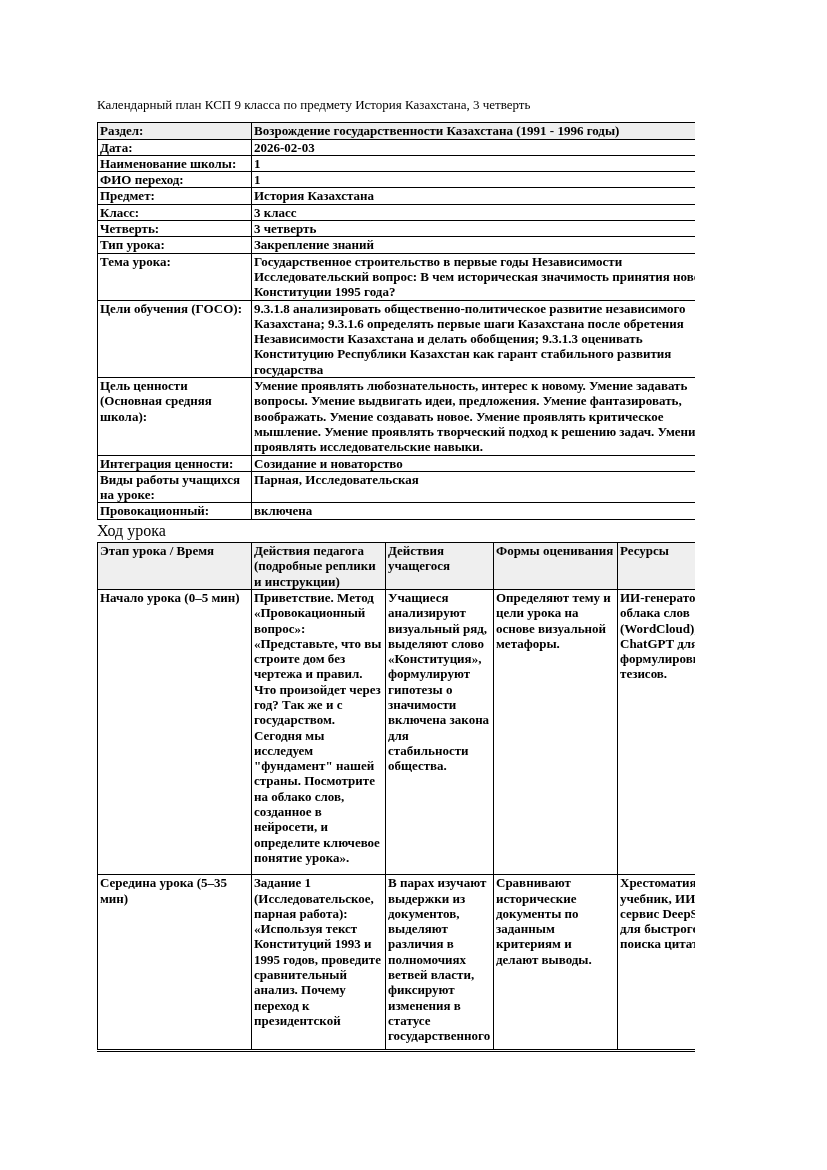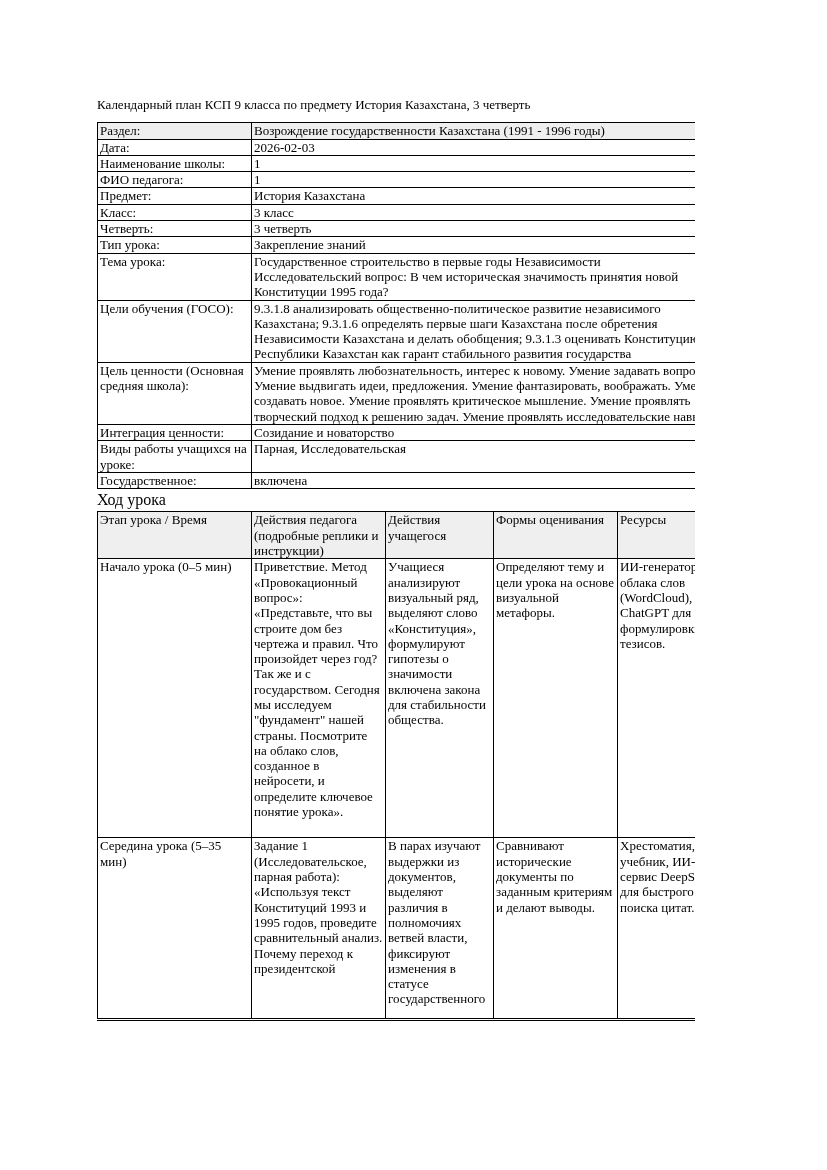--- a/index.html
+++ b/index.html
@@ -31,21 +31,21 @@
     table-layout: fixed;
     width: 630px;
     font-size: 13px;
     line-height: 15.3px;
   }
   td, th {
     border: 1px solid #000000;
     padding: 0 2px;
     vertical-align: top;
     text-align: left;
-    font-weight: normal;
+    font-weight: bold;
     white-space: pre-line;
     overflow-wrap: break-word;
   }
   tr.shaded td, thead th { background: #efefef; }
   .info-table col.c-label { width: 154px; }
   .info-table col.c-value { width: 476px; }
   .section-heading {
     font-size: 16px;
     line-height: 15.3px;
     margin: 3px 0 4px 0;
@@ -83,21 +83,21 @@
           </tr>
           <tr>
             <td>Дата:</td>
             <td>2026-02-03</td>
           </tr>
           <tr>
             <td>Наименование школы:</td>
             <td>1</td>
           </tr>
           <tr>
-            <td>ФИО педагога:</td>
+            <td>ФИО переход:</td>
             <td>1</td>
           </tr>
           <tr>
             <td>Предмет:</td>
             <td>История Казахстана</td>
           </tr>
           <tr>
             <td>Класс:</td>
             <td>3 класс</td>
           </tr>
@@ -124,21 +124,21 @@
           </tr>
           <tr>
             <td>Интеграция ценности:</td>
             <td>Созидание и новаторство</td>
           </tr>
           <tr>
             <td>Виды работы учащихся на уроке:</td>
             <td>Парная, Исследовательская</td>
           </tr>
           <tr>
-            <td>Государственное:</td>
+            <td>Провокационный:</td>
             <td>включена</td>
           </tr>
         </tbody>
     </table>
 
     <div class="section-heading">Ход урока</div>
 
     <div class="clip">
       <table class="flow-table">
         <colgroup>

